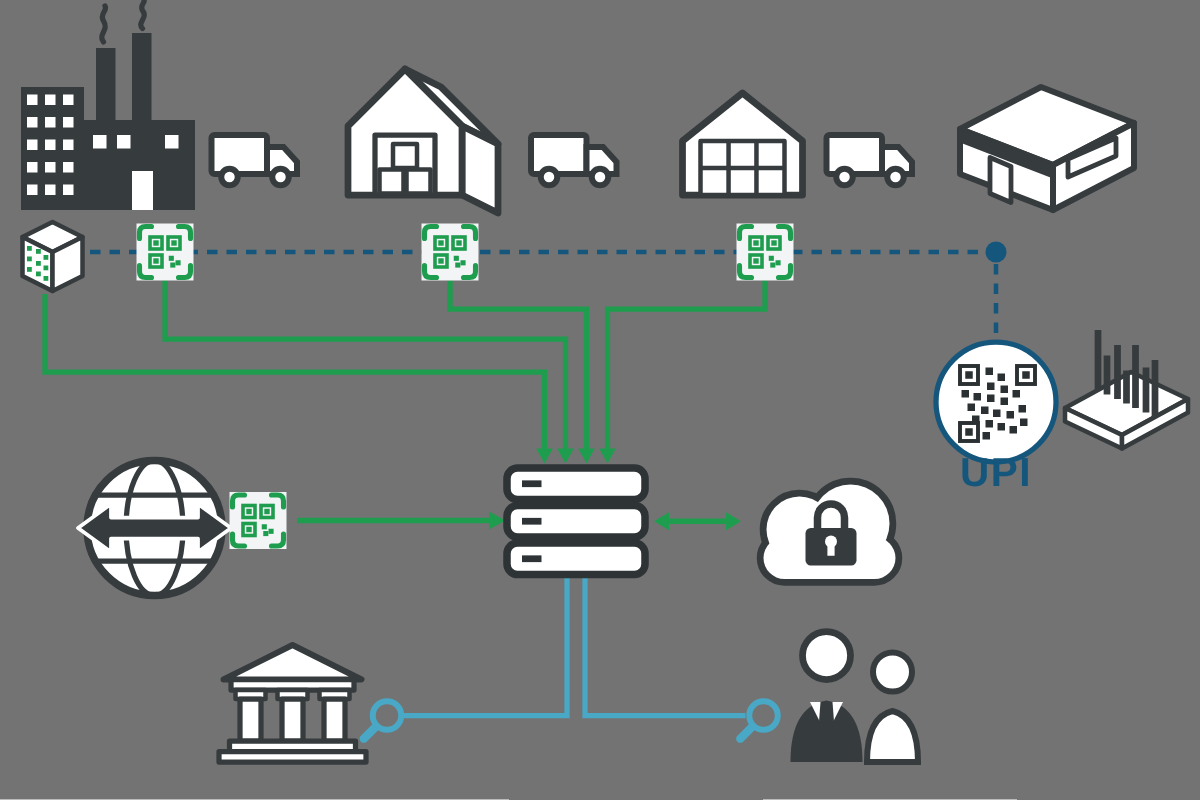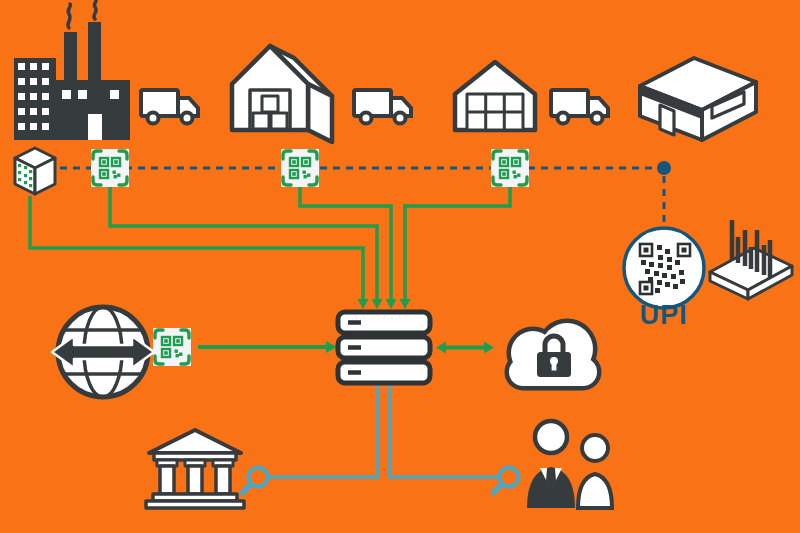--- a/index.html
+++ b/index.html
@@ -5,21 +5,21 @@
   html, body {
     margin: 0;
     padding: 0;
     background: #f2f4f5;
     font-family: "Liberation Sans", sans-serif;
   }
   .canvas {
     position: relative;
     width: 800px;
     height: 533px;
-    background: #f97316;
+    background: #737373;
     overflow: hidden;
   }
   svg { display: block; }
   text.upi-label {
     font-family: "Liberation Sans", sans-serif;
     font-weight: bold;
     font-size: 27px;
     letter-spacing: 1px;
     fill: #15567d;
   }

